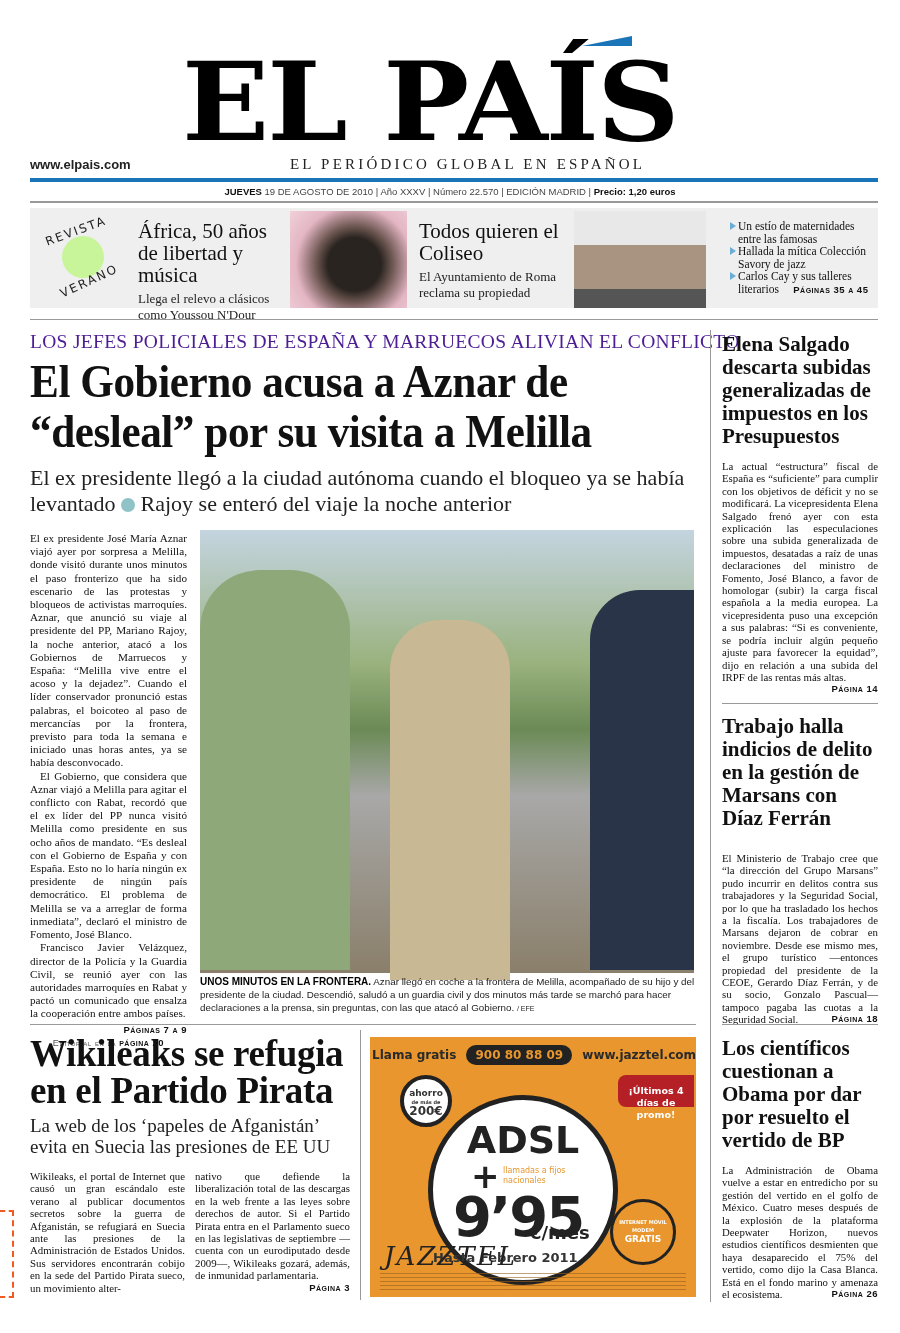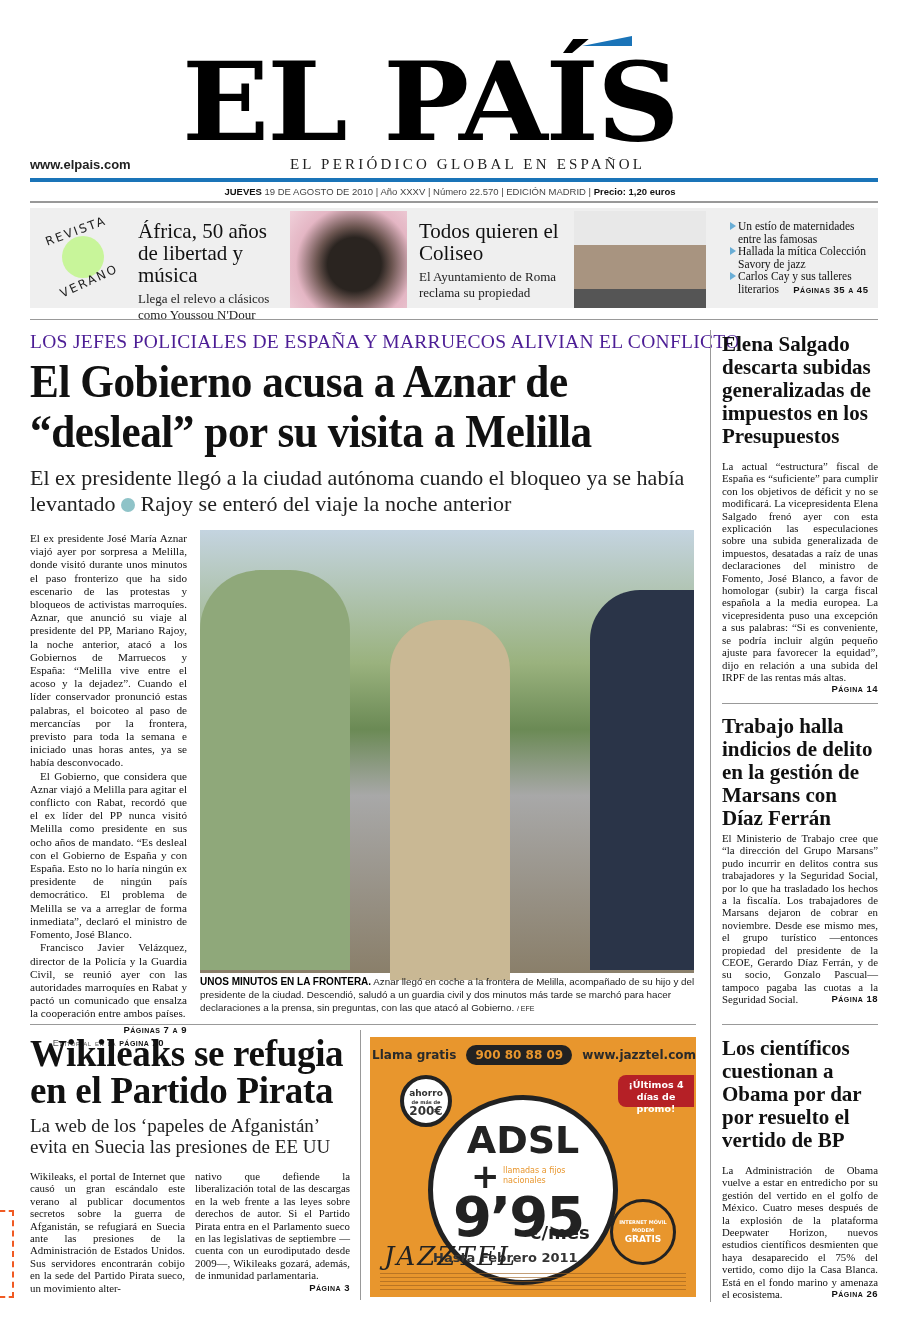--- a/index.html
+++ b/index.html
@@ -125,21 +125,21 @@
   <div class="rhead">Elena Salgado descarta subidas generalizadas de impuestos en los Presupuestos</div>
   <div class="body" style="margin-top:12px;font-size:10.8px;line-height:12.4px">
     <span>La actual “estructura” fiscal de España es “suficiente” para cumplir con los objetivos de déficit y no se modificará. La vicepresidenta Elena Salgado frenó ayer con esta explicación las especulaciones sobre una subida generalizada de impuestos, desatadas a raíz de unas declaraciones del ministro de Fomento, José Blanco, a favor de homologar (subir) la carga fiscal española a la media europea. La vicepresidenta puso una excepción a sus palabras: “Si es conveniente, se podría incluir algún pequeño ajuste para favorecer la equidad”, dijo en relación a una subida del IRPF de las rentas más altas.</span>
     <span class="pg" style="float:right">Página 14</span>
   </div>
 </div>
 <div class="abs hr" style="left:722px;top:703px;width:156px"></div>
 
 <div class="abs rcol" style="top:715px">
   <div class="rhead">Trabajo halla indicios de delito en la gestión de Marsans con Díaz Ferrán</div>
-  <div class="body" style="margin-top:2px;font-size:10.8px;line-height:12.4px">
+  <div class="body" style="margin-top:22px;font-size:10.8px;line-height:12.4px">
     <span>El Ministerio de Trabajo cree que “la dirección del Grupo Marsans” pudo incurrir en delitos contra sus trabajadores y la Seguridad Social, por lo que ha trasladado los hechos a la fiscalía. Los trabajadores de Marsans dejaron de cobrar en noviembre. Desde ese mismo mes, el grupo turístico —entonces propiedad del presidente de la CEOE, Gerardo Díaz Ferrán, y de su socio, Gonzalo Pascual— tampoco pagaba las cuotas a la Seguridad Social.</span>
     <span class="pg" style="float:right">Página 18</span>
   </div>
 </div>
 <div class="abs hr" style="left:722px;top:1024px;width:156px"></div>
 
 <div class="abs rcol" style="top:1037px">
   <div class="rhead">Los científicos cuestionan a Obama por dar por resuelto el vertido de BP</div>
   <div class="body" style="margin-top:12px;font-size:10.8px;line-height:12.4px">
     <span>La Administración de Obama vuelve a estar en entredicho por su gestión del vertido en el golfo de México. Cuatro meses después de la explosión de la plataforma Deepwater Horizon, nuevos estudios científicos desmienten que haya desaparecido el 75% del vertido, como dijo la Casa Blanca. Está en el fondo marino y amenaza el ecosistema.</span>
@@ -162,21 +162,21 @@
   <div style="position:absolute;left:0;top:8px;width:326px;text-align:right;font-weight:bold;font-size:12px;color:#2a2a2a">
     <span>Llama gratis</span>
     <span style="display:inline-block;background:#222;color:#e8962d;border-radius:12px;padding:3px 9px;margin:0 6px">900 80 88 09</span>
     <span>www.jazztel.com</span>
   </div>
   <div style="position:absolute;left:30px;top:38px;width:52px;height:52px;border-radius:50%;background:#fff;border:4px solid #222;text-align:center;font-weight:bold;line-height:11px;padding-top:9px;color:#333">
     <div style="font-size:9px">ahorro</div>
     <div style="font-size:5px;line-height:7px">de más de</div>
     <div style="font-size:12px">200€</div>
   </div>
-  <div style="position:absolute;left:248px;top:38px;width:76px;height:32px;background:#b52026;border-radius:8px 0 0 8px;color:#fff;font-weight:bold;font-size:9.5px;line-height:12px;text-align:center;padding-top:4px">¡Últimos 4 días de promo!</div>
+  <div style="position:absolute;left:248px;top:38px;width:76px;height:32px;background:#b52026;border-radius:8px 0 0 8px;color:#fff;font-weight:bold;font-size:9.5px;line-height:12px;text-align:center;padding-top:10px">¡Últimos 4 días de promo!</div>
   <div style="position:absolute;left:58px;top:58px;width:190px;height:190px;border-radius:50%;background:#fff;border:5px solid #222">
     <div style="position:absolute;left:0;top:18px;width:180px;text-align:center;font-weight:bold;font-size:38px;color:#222">ADSL</div>
     <div style="position:absolute;left:38px;top:56px;font-weight:bold;font-size:34px;color:#222">+</div>
     <div style="position:absolute;left:70px;top:66px;width:90px;font-size:8px;line-height:10px;color:#e8962d">llamadas a fijos nacionales</div>
     <div style="position:absolute;left:20px;top:84px;font-weight:bold;font-size:56px;color:#222;letter-spacing:-2px">9’95</div>
     <div style="position:absolute;left:96px;top:122px;font-weight:bold;font-size:18px;color:#222">€/mes</div>
     <div style="position:absolute;left:0;top:150px;width:180px;text-align:left;font-weight:bold;font-size:13px;color:#333">Hasta Febrero 2011</div>
   </div>
   <div style="position:absolute;left:240px;top:162px;width:66px;height:66px;border-radius:50%;background:#e8962d;border:3px solid #222;color:#fff;font-weight:bold;text-align:center;font-size:5px;line-height:8px;padding-top:16px">
     <div>INTERNET MÓVIL</div>

